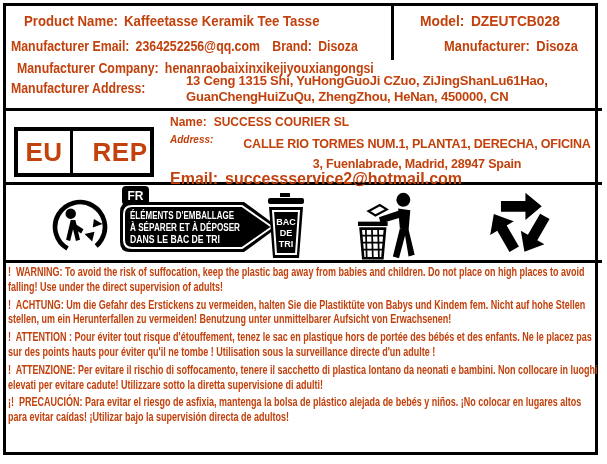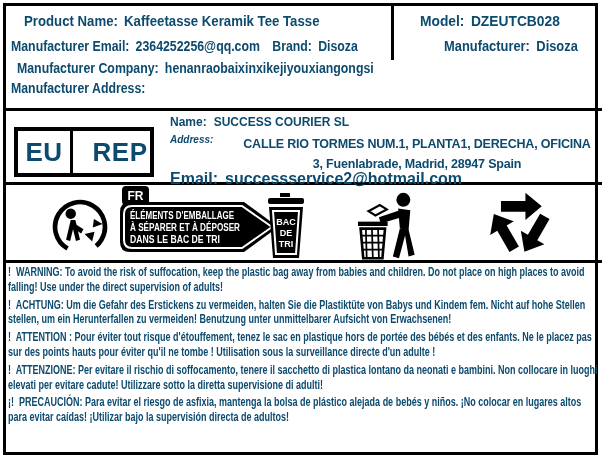--- a/index.html
+++ b/index.html
@@ -1,18 +1,18 @@
 <!DOCTYPE html>
 <html><head>
 <meta charset="utf-8">
 <style>
   html,body{margin:0;padding:0;background:#fff;}
   .canvas{
     position:relative;width:607px;height:464px;background:#fff;overflow:hidden;
-    font-family:"Liberation Sans","DejaVu Sans",sans-serif;font-weight:bold;color:#0c4a6e;
+    font-family:"Liberation Sans","DejaVu Sans",sans-serif;font-weight:bold;color:#c2410c;
   }
   .frame{position:absolute;left:3px;top:3px;width:595px;height:452px;border:3px solid #000;box-sizing:border-box;}
   .hline{position:absolute;left:5px;width:597px;height:3px;background:#000;}
   .vline-top{position:absolute;left:391px;top:6px;width:3px;height:54px;background:#000;}
   .txt{position:absolute;white-space:nowrap;}
   .cond{transform:scaleX(0.88);transform-origin:left top;}
   .cond9{transform:scaleX(0.92);transform-origin:left top;}
   .lbl{margin-right:7px;}
   .gap{margin-right:14px;}
   
@@ -58,20 +58,21 @@
   <div class="txt r2l cond">
     <span class="lbl">Manufacturer Email:</span><span class="gap">2364252256@qq.com</span><span class="lbl">Brand:</span><span>Disoza</span>
   </div>
   <div class="txt r2r cond9">
     <span class="lbl">Manufacturer:</span><span>Disoza</span>
   </div>
   <div class="txt r3 cond">
     <span class="lbl">Manufacturer Company:</span><span>henanraobaixinxikejiyouxiangongsi</span>
   </div>
   <div class="txt r4lbl cond">Manufacturer Address:</div>
+  <div class="r4val">13 Ceng 1315 Shi, YuHongGuoJi CZuo, ZiJingShanLu61Hao, GuanChengHuiZuQu, ZhengZhou, HeNan, 450000, CN</div>
 
   <div class="eubox">
     <div class="cell eu">EU</div>
     <div class="sep"></div>
     <div class="cell rep">REP</div>
   </div>
   <div class="txt eun">
     <span class="lbl">Name:</span><span>SUCCESS COURIER SL</span>
   </div>
   <div class="txt euadrlbl">Address:</div>

